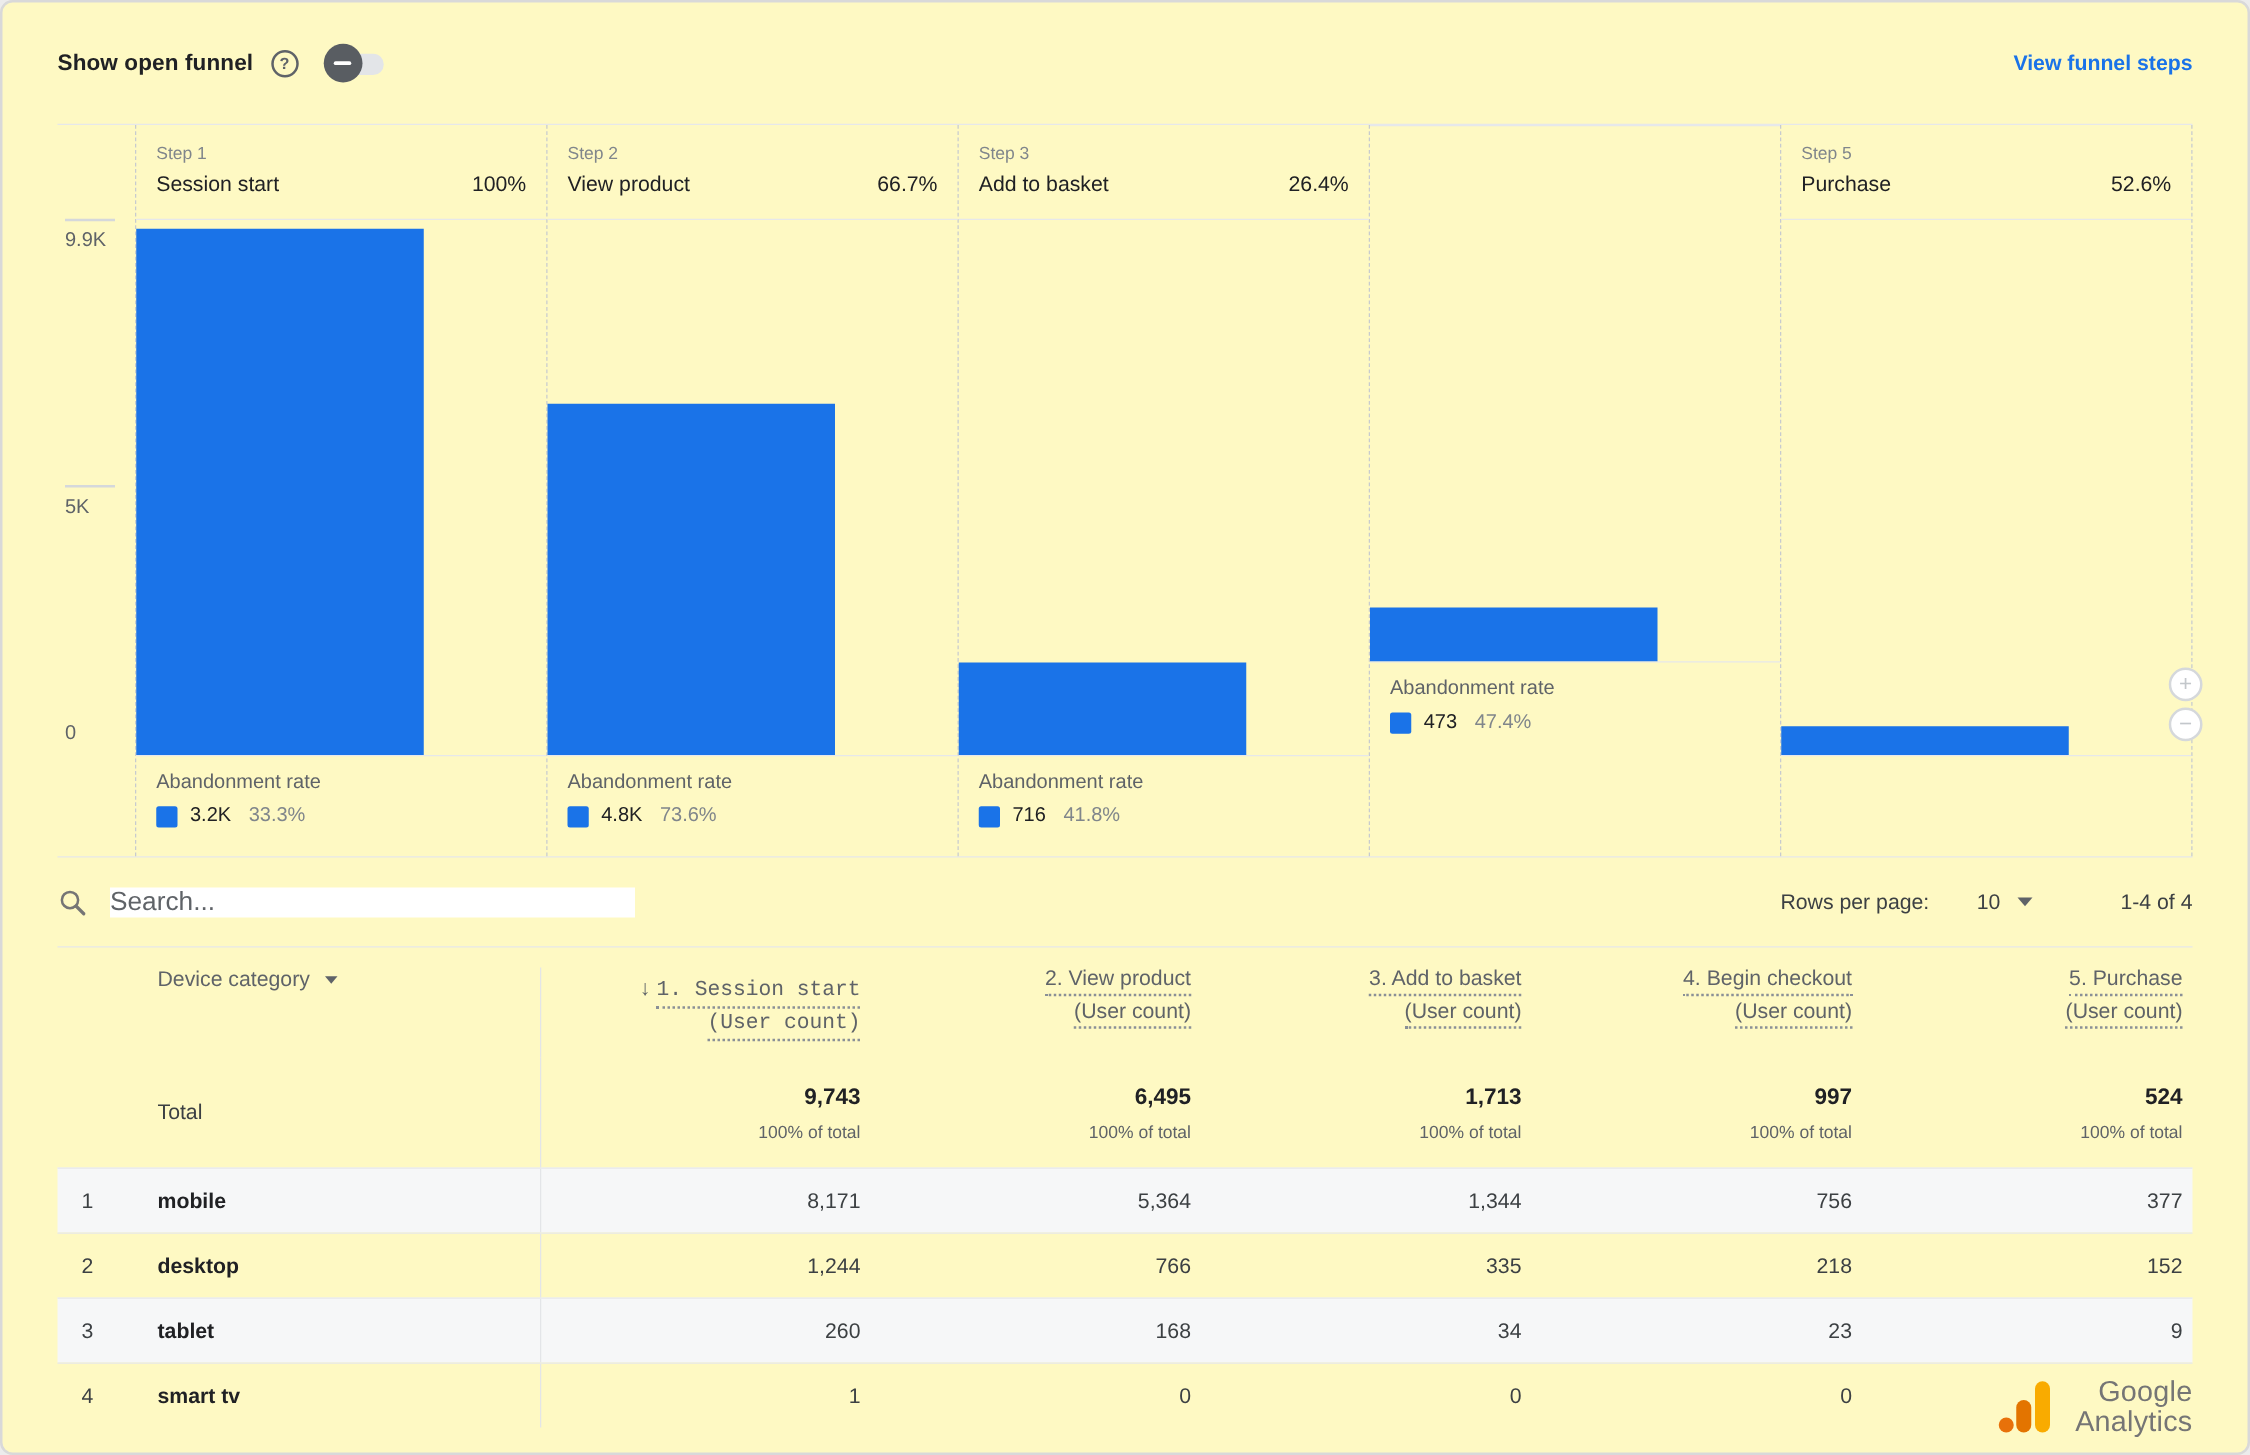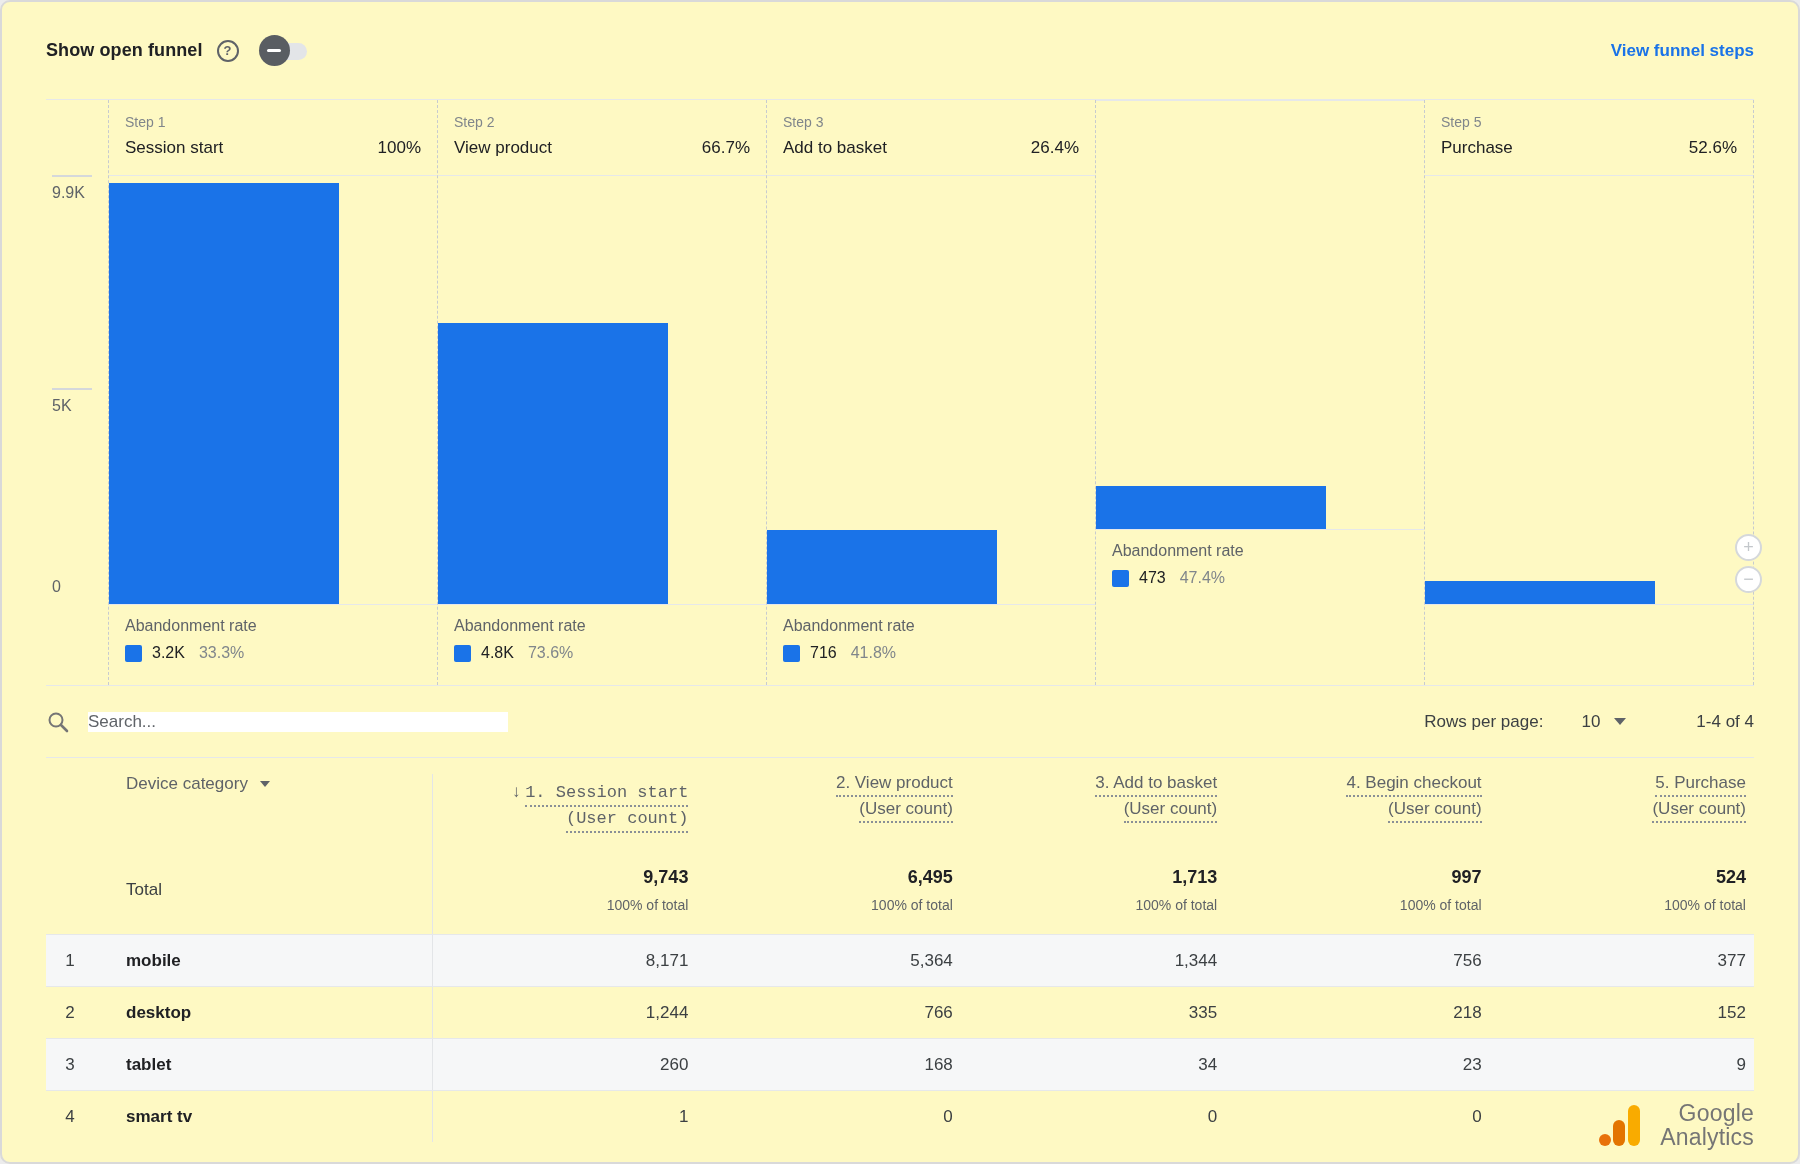--- a/index.html
+++ b/index.html
@@ -44,21 +44,21 @@
   .sq { width:17px; height:17px; border-radius:2px; background:#1a73e8; flex:0 0 17px; }
   .aband-count { font-size:16px; font-weight:400; color:#202124; }
   .aband-rate { font-size:16px; color:#80868b; margin-left:4px; }
   .zoombtns { position:absolute; right:-8px; bottom:92px; display:flex; flex-direction:column; gap:5px; }
   .zoombtn { width:27px; height:27px; border-radius:50%; border:2px solid #d5d8db; background:#fff;
              color:#c3c7cb; font-size:18px; line-height:23px; text-align:center; cursor:pointer; font-weight:400; }
 
   
   .toolbar { height:72px; display:flex; align-items:center; border-bottom:1px solid #e6e8ea; }
   .search-wrap { display:flex; align-items:center; gap:18px; flex:1; }
-  .search-input { border:none; outline:none; font-size:17px; color:#3c4043; width:420px; font-family:"Liberation Sans",sans-serif; }
+  .search-input { border:none; outline:none; font-size:21px; color:#3c4043; width:420px; font-family:"Liberation Sans",sans-serif; }
   .search-input::placeholder { color:#5f6368; }
   .pager { display:flex; align-items:center; color:#3c4043; font-size:17px; }
   .pager-label { margin-right:38px; }
   .pager-value { margin-right:14px; }
   .caret { width:0; height:0; border-left:6px solid transparent; border-right:6px solid transparent;
            border-top:7px solid #5f6368; display:inline-block; cursor:pointer; }
   .pager-range { margin-left:70px; }
 
   
   .trow { display:grid; grid-template-columns:48px 338px repeat(5, 1fr); align-items:center; }

